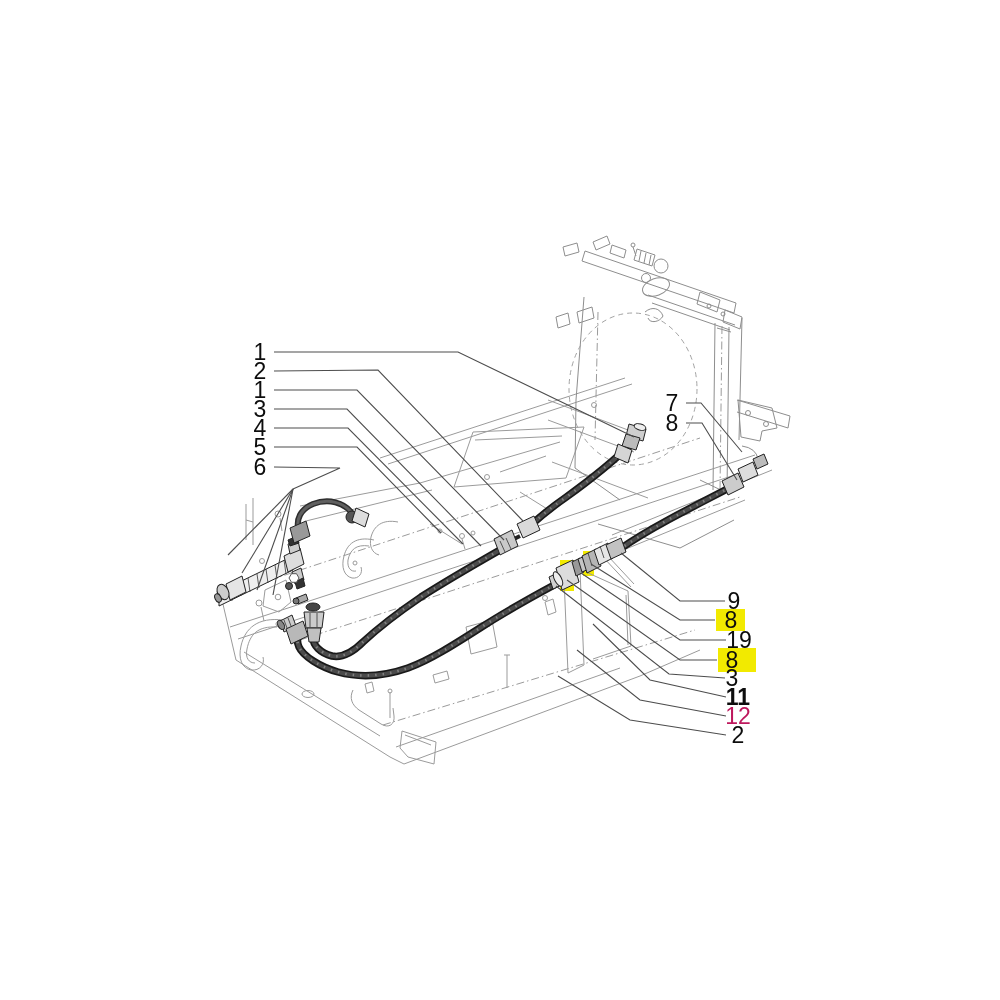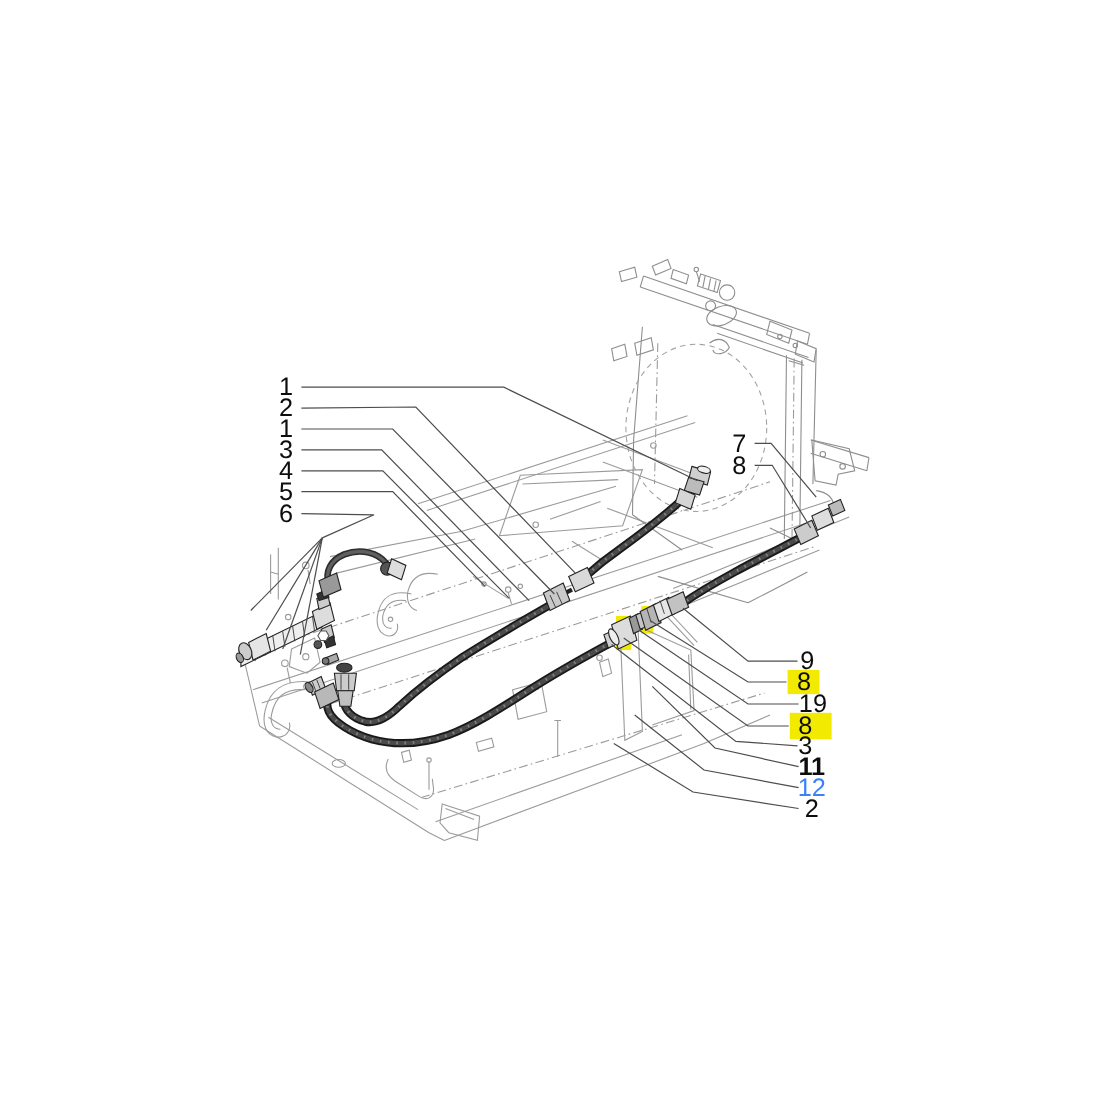--- a/index.html
+++ b/index.html
@@ -206,16 +206,16 @@
       <div class="callout" style="left: 672px; top: 403px; color: rgb(13, 13, 13);">7</div>
       <div class="callout" style="left: 672px; top: 423px; color: rgb(13, 13, 13);">8</div>
       <div class="callout" style="left: 734px; top: 601px; color: rgb(13, 13, 13);">9</div>
       <div class="callout-hl" style="left: 716px; top: 609px; width: 29px; height: 22px; background: rgb(242, 234, 0);"></div>
       <div class="callout" style="left: 731px; top: 620px; color: rgb(13, 13, 13);">8</div>
       <div class="callout" style="left: 739px; top: 640px; color: rgb(13, 13, 13);">19</div>
       <div class="callout-hl" style="left: 718px; top: 648px; width: 38px; height: 24px; background: rgb(242, 234, 0);"></div>
       <div class="callout" style="left: 732px; top: 660px; color: rgb(13, 13, 13);">8</div>
       <div class="callout" style="left: 732px; top: 678px; color: rgb(13, 13, 13);">3</div>
       <div class="callout" style="left: 738px; top: 697px; color: rgb(13, 13, 13); font-weight: bold;">11</div>
-      <div class="callout" style="left: 738px; top: 716px; color: #3b82f6;">12</div>
+      <div class="callout" style="left: 738px; top: 716px; color: #be185d;">12</div>
       <div class="callout" style="left: 738px; top: 735px; color: rgb(13, 13, 13);">2</div>
     </div>
 </div>
 
 </body></html>

